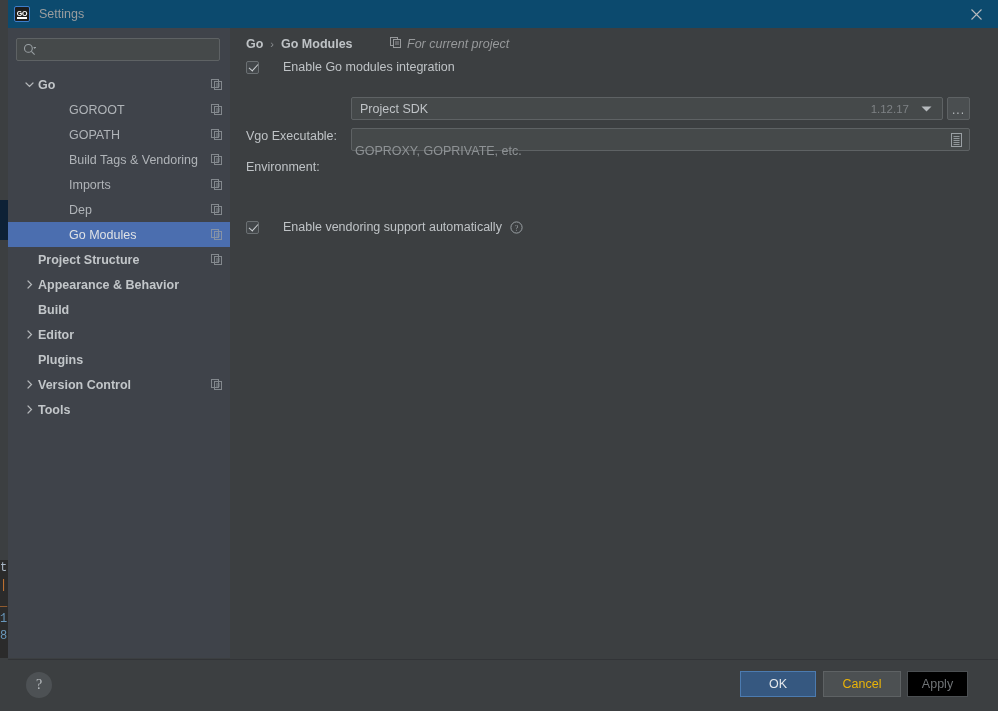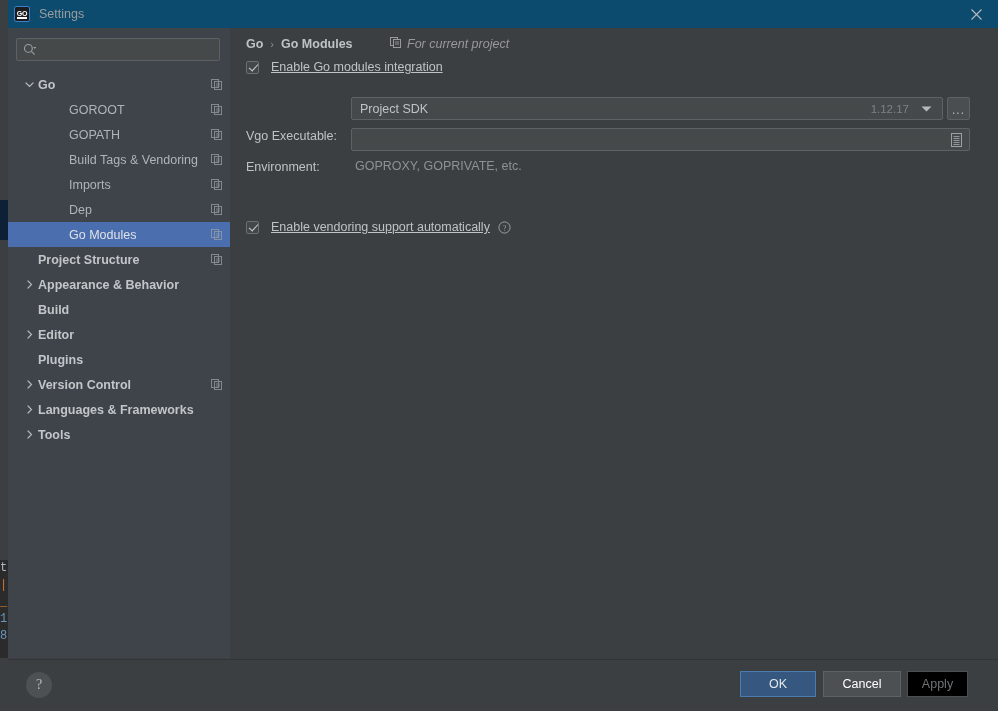--- a/index.html
+++ b/index.html
@@ -181,21 +181,21 @@
   }
   .cbox.checked::after {
     content: "";
     position: absolute;
     left: 4px; top: 0px;
     width: 4px; height: 8px;
     border: solid #cdd1d4;
     border-width: 0 1.6px 1.6px 0;
     transform: rotate(42deg);
   }
-  .cb-label { font-size: 12.5px; color: #bfc3c6; margin-left: 12px; text-decoration: underline; }
+  .cb-label { font-size: 12.5px; color: #bfc3c6; margin-left: 24px; }
 
   
   #combo {
     position: absolute; left: 351px; top: 97px;
     width: 592px; height: 23px;
     background: #45494a;
     border: 1px solid #5e6264;
     border-radius: 2px;
     display: flex; align-items: center;
   }
@@ -228,21 +228,21 @@
   }
   #env-input {
     flex: 1; background: transparent; border: none; outline: none;
     color: #bfc3c6; font-size: 12.5px;
     font-family: "Liberation Sans", sans-serif;
     padding: 0 8px;
   }
   #env-browse { margin-right: 6px; display: flex; align-items: center; }
 
   #env-hint {
-    position: absolute; left: 355px; top: 159px;
+    position: absolute; left: 355px; top: 144px;
     font-size: 12.5px; color: #8e9295;
   }
 
   #help-ico-inline { margin-left: 8px; display:flex; align-items:center; }
 
   
   #footer {
     position: absolute; left: 8px; top: 659px;
     width: 990px; height: 52px;
     background: #3c3f41;
@@ -265,21 +265,21 @@
     font-family: "Liberation Sans", sans-serif;
   }
   #ok-btn {
     left: 732px; width: 76px;
     background: #365880; border: 1px solid #4c7bb0;
     color: #e4e7ea;
   }
   #cancel-btn {
     left: 815px; width: 78px;
     background: #4c5052; border: 1px solid #5e6264;
-    color: #ffffff;
+    color: #eab308;
   }
   #apply-btn {
     left: 899px; width: 61px;
     background: #000000; border: 1px solid #50545700;
     color: #6f7376;
     border: 1px solid #4b4f52;
   }
 </style>
 </head>
 <body>
@@ -453,29 +453,20 @@
               <path d="M5 5 h4 M5 7 h4" stroke="#9aa0a4" stroke-width="0.9"></path>
             </svg></span>
         </div>
         <div class="tree-row lvl0">
           <span class="indent"></span>
           <span class="arrow">
             <svg width="9" height="9" viewBox="0 0 9 9">
               <path d="M3 1 L6.5 4.5 L3 8" stroke="#b4b7ba" stroke-width="1.2" fill="none" stroke-linecap="round"></path>
             </svg>
           </span>
-          <span class="tlabel">Languages &amp; Frameworks</span>
-        </div>
-        <div class="tree-row lvl0">
-          <span class="indent"></span>
-          <span class="arrow">
-            <svg width="9" height="9" viewBox="0 0 9 9">
-              <path d="M3 1 L6.5 4.5 L3 8" stroke="#b4b7ba" stroke-width="1.2" fill="none" stroke-linecap="round"></path>
-            </svg>
-          </span>
           <span class="tlabel">Tools</span>
         </div>
       </div>
   </div>
 
   <div id="main">
 
     <div id="breadcrumb">
       <span class="crumb">Go</span>
       <span class="sep">›</span>

